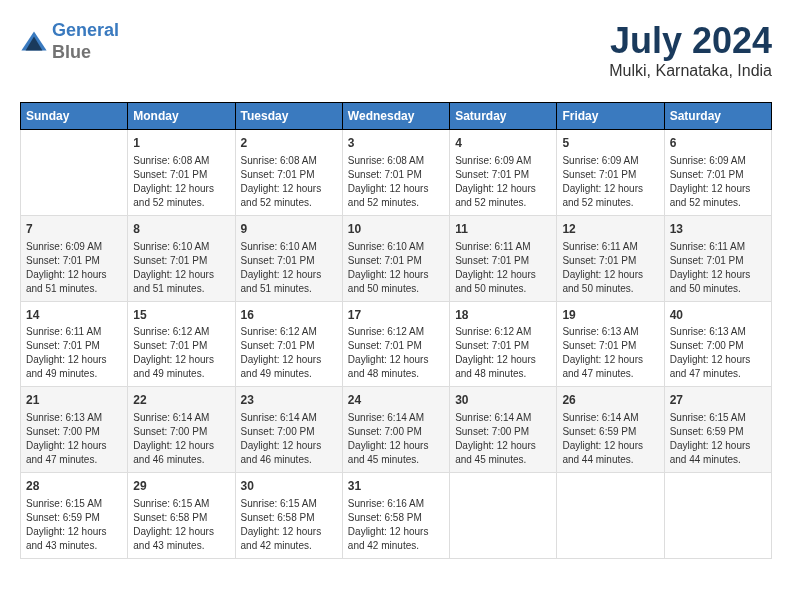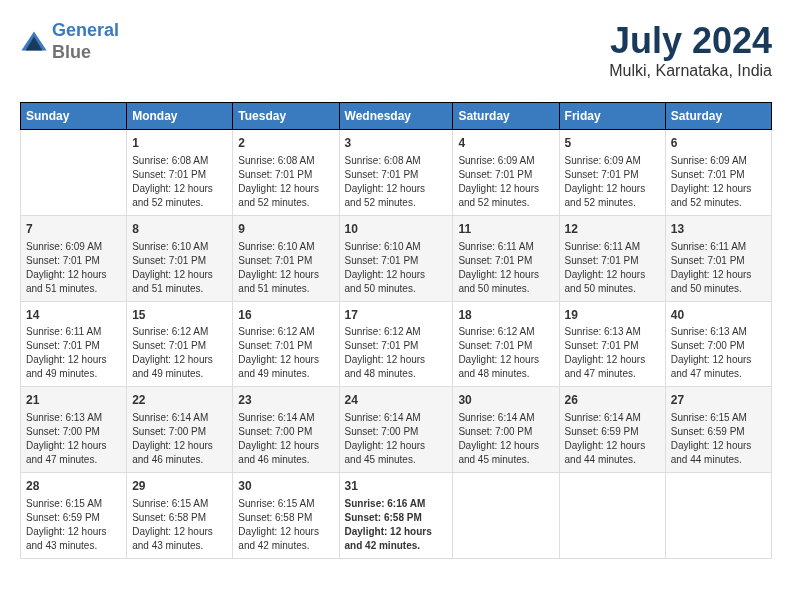--- a/index.html
+++ b/index.html
@@ -337,21 +337,21 @@
         </td>
         <td>
           <span class="day-number">30</span>
           <div class="day-info" style="white-space: pre-line;">Sunrise: 6:15 AM
 Sunset: 6:58 PM
 Daylight: 12 hours
 and 42 minutes.</div>
         </td>
         <td>
           <span class="day-number">31</span>
-          <div class="day-info" style="white-space: pre-line; font-weight: bold;">Sunrise: 6:16 AM
+          <div class="day-info" style="white-space: pre-line;">Sunrise: 6:16 AM
 Sunset: 6:58 PM
 Daylight: 12 hours
 and 42 minutes.</div>
         </td>
         <td></td>
         <td></td>
         <td></td>
       </tr>
     </tbody>
 </table>

